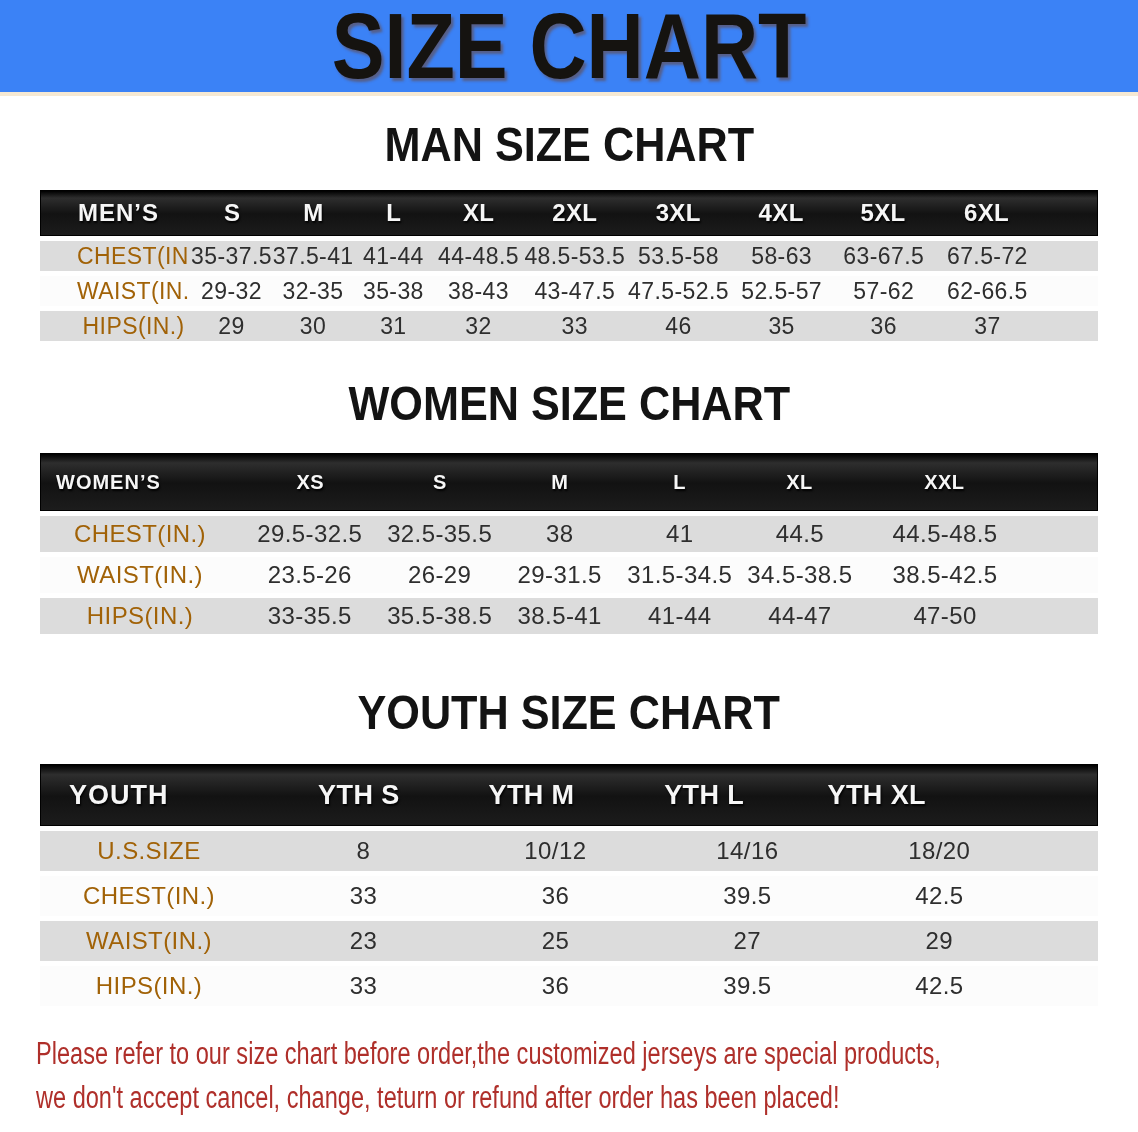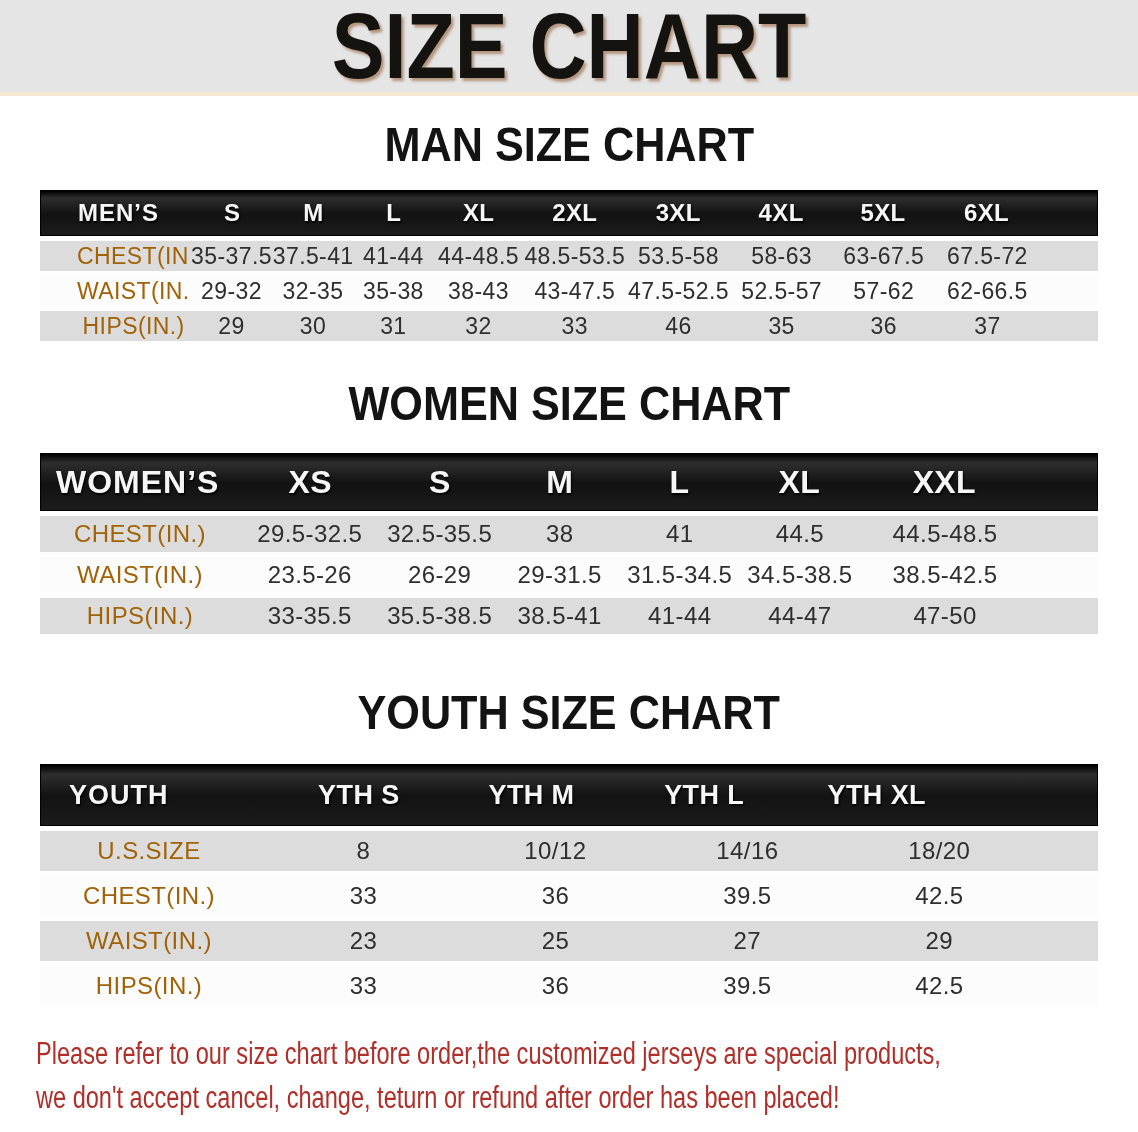--- a/index.html
+++ b/index.html
@@ -10,21 +10,21 @@
     height: 1132px;
     margin: 0 auto;
     background: #ffffff;
     overflow: hidden;
     font-family: "Liberation Sans", "DejaVu Sans", sans-serif;
   }
 
   
   .banner {
     height: 96px;
-    background: #e5e5e5;
+    background: #3b82f6;
     border-bottom: 4px solid #f6e9d3;
     display: flex;
     align-items: center;
     justify-content: center;
   }
   .banner-title {
     font-size: 92px;
     font-weight: bold;
     line-height: 92px;
     color: #151310;
@@ -93,21 +93,21 @@
   .t-men .cell:nth-child(7)  { width: 9.9%; }
   .t-men .cell:nth-child(8)  { width: 9.6%; }
   .t-men .cell:nth-child(9)  { width: 9.7%; }
   .t-men .cell:nth-child(10) { width: 9.9%; }
   .t-men .cell:nth-child(11) { width: 5.5%; }
 
   
   .t-women .hrow { height: 58px; }
   .t-women .drow { height: 36px; font-size: 24px; }
   .t-women .hrow .lab { font-size: 33px; }
-  .t-women .hrow .cell { font-size: 32px; }
+  .t-women .hrow .cell { font-size: 20px; }
   .t-women .cell:nth-child(1) { width: 18.9%; }
   .t-women .cell:nth-child(2) { width: 13.2%; }
   .t-women .cell:nth-child(3) { width: 11.35%; }
   .t-women .cell:nth-child(4) { width: 11.35%; }
   .t-women .cell:nth-child(5) { width: 11.35%; }
   .t-women .cell:nth-child(6) { width: 11.35%; }
   .t-women .cell:nth-child(7) { width: 16.1%; }
   .t-women .cell:nth-child(8) { width: 6.4%; }
 
   

